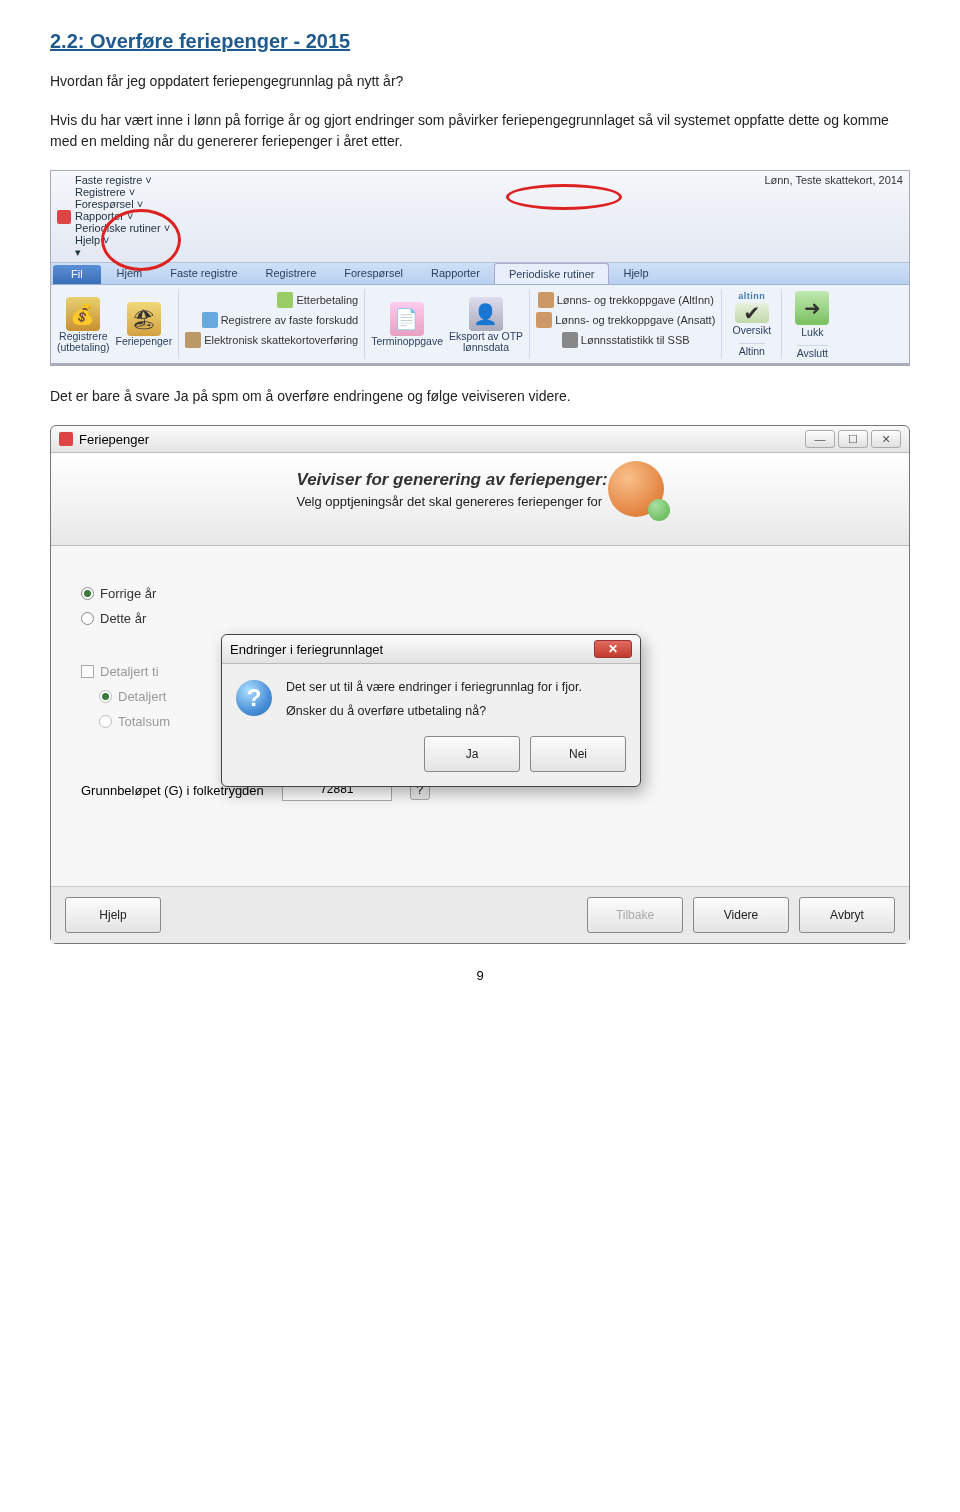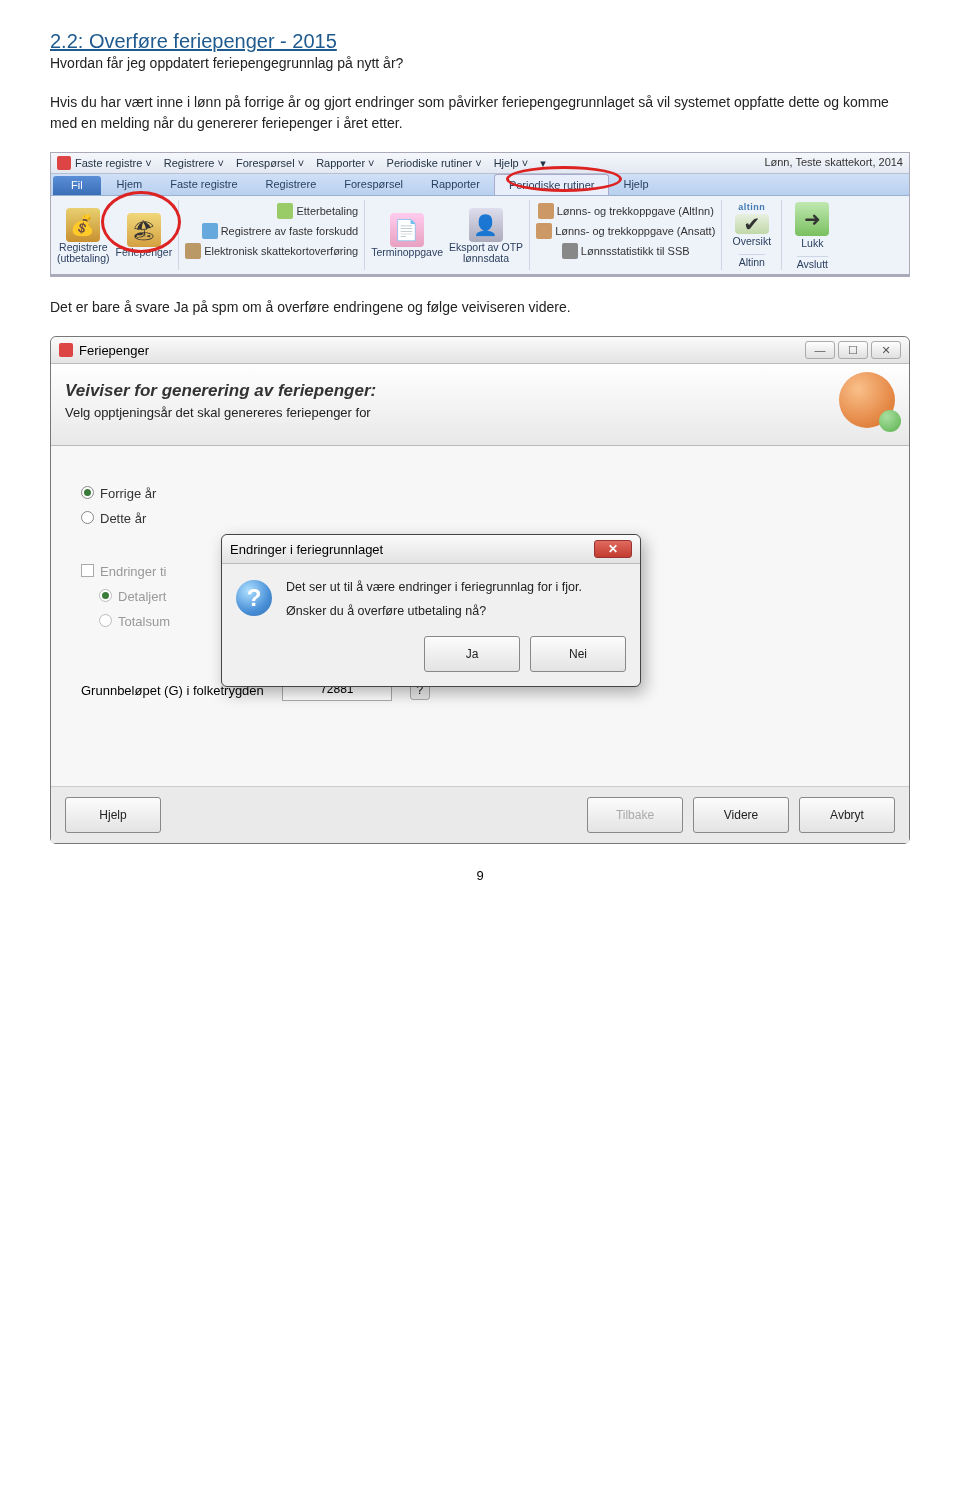--- a/index.html
+++ b/index.html
@@ -6,23 +6,23 @@
   body {
     margin: 0;
     padding: 30px 50px;
     font-family: Verdana, Arial, sans-serif;
     background: #fff;
     width: 960px;
   }
   .heading {
     color: #1e5a8e;
     font-size: 20px;
-    font-weight: normal;
+    font-weight: bold;
     text-decoration: underline;
-    margin-bottom: 0;
+    margin-bottom: 18px;
   }
   .body-text {
     font-size: 14px;
     color: #222;
     line-height: 1.5;
     margin-bottom: 18px;
   }
 
   
   .ribbon-window {
@@ -35,21 +35,21 @@
   }
   .ribbon-titlebar {
     background: linear-gradient(#f5f7fb,#e3e8f2);
     display: flex;
     justify-content: space-between;
     padding: 3px 6px;
     border-bottom: 1px solid #b8c0d0;
   }
   .ribbon-titlebar .left { display:flex; align-items:center; gap:4px; }
   .app-logo { width:14px;height:14px;background:#d44;border-radius:2px;display:inline-block; }
-  .ribbon-menus { display:flex; gap:12px; }
+  .ribbon-menus { display:flex; gap:0;flex-direction:column; }
   .ribbon-menus span { color:#234; }
   .ribbon-tabs {
     background: linear-gradient(#cfe0f7,#b8d0ef);
     display:flex;
     border-bottom:1px solid #9ab0d0;
   }
   .ribbon-tab {
     padding: 4px 14px;
     color: #2a3f5f;
     font-size: 11px;
@@ -124,22 +124,22 @@
     border:1px solid #aaa;
     border-radius:3px;
     background:linear-gradient(#fdfdfd,#e0e0e0);
     font-size:11px;
     display:flex;align-items:center;justify-content:center;
     color:#555;
   }
   .wiz-header {
     display:flex;
     align-items:center;
-    justify-content:space-between;
-    padding: 8px 14px 17px 14px;
+    justify-content:center;
+    padding: 8px 14px 28px 14px;
     background: linear-gradient(#fff,#e8e8e8);
     border-bottom: 1px solid #bbb;
   }
   .wiz-header h2 {
     margin:0 0 4px 0;
     font-size: 17px;
     font-weight: bold;
     font-style: italic;
     color:#333;
   }
@@ -154,21 +154,21 @@
     width:22px;height:22px;border-radius:50%;
     background: radial-gradient(circle at 35% 30%, #a8e0a0,#5bb04d);
   }
 
   .wiz-body {
     background:#f7f7f7;
     padding: 30px 30px 20px 30px;
     min-height: 340px;
     position: relative;
   }
-  .radio-row, .check-row { display:flex;gap:6px;font-size:13px;color:#333;margin:10px 0; }
+  .radio-row, .check-row { display:flex;align-items:center;gap:6px;font-size:13px;color:#333;margin:10px 0; }
   .radio { width:13px;height:13px;border:1px solid #888;border-radius:50%;background:#fff;display:inline-flex;align-items:center;justify-content:center; }
   .radio.sel::after { content:"";width:7px;height:7px;border-radius:50%;background:#3a7a3a; }
   .radio.dis { border-color:#bbb; }
   .checkbox { width:13px;height:13px;border:1px solid #aaa;background:#fff; }
   .disabled-text { color:#999; }
 
   .grunn-row { display:flex;align-items:center;gap:18px;font-size:13px;margin-top:50px; }
   .num-input {
     width:110px;height:22px;border:1px solid #aaa;background:#fff;
     text-align:center;font-size:12px;padding:2px;
@@ -376,21 +376,21 @@
     </div>
     <div class="radio-row">
       <span class="radio"></span>
       <span>Dette år</span>
     </div>
 
     <div style="height:18px;"></div>
 
     <div class="check-row disabled-text">
       <span class="checkbox"></span>
-      <span>Endringer ti</span>
+      <span>Detaljert ti</span>
     </div>
     <div class="radio-row disabled-text" style="margin-left:18px;">
       <span class="radio dis sel"></span>
       <span>Detaljert</span>
     </div>
     <div class="radio-row disabled-text" style="margin-left:18px;">
       <span class="radio dis"></span>
       <span>Totalsum</span>
     </div>
 

